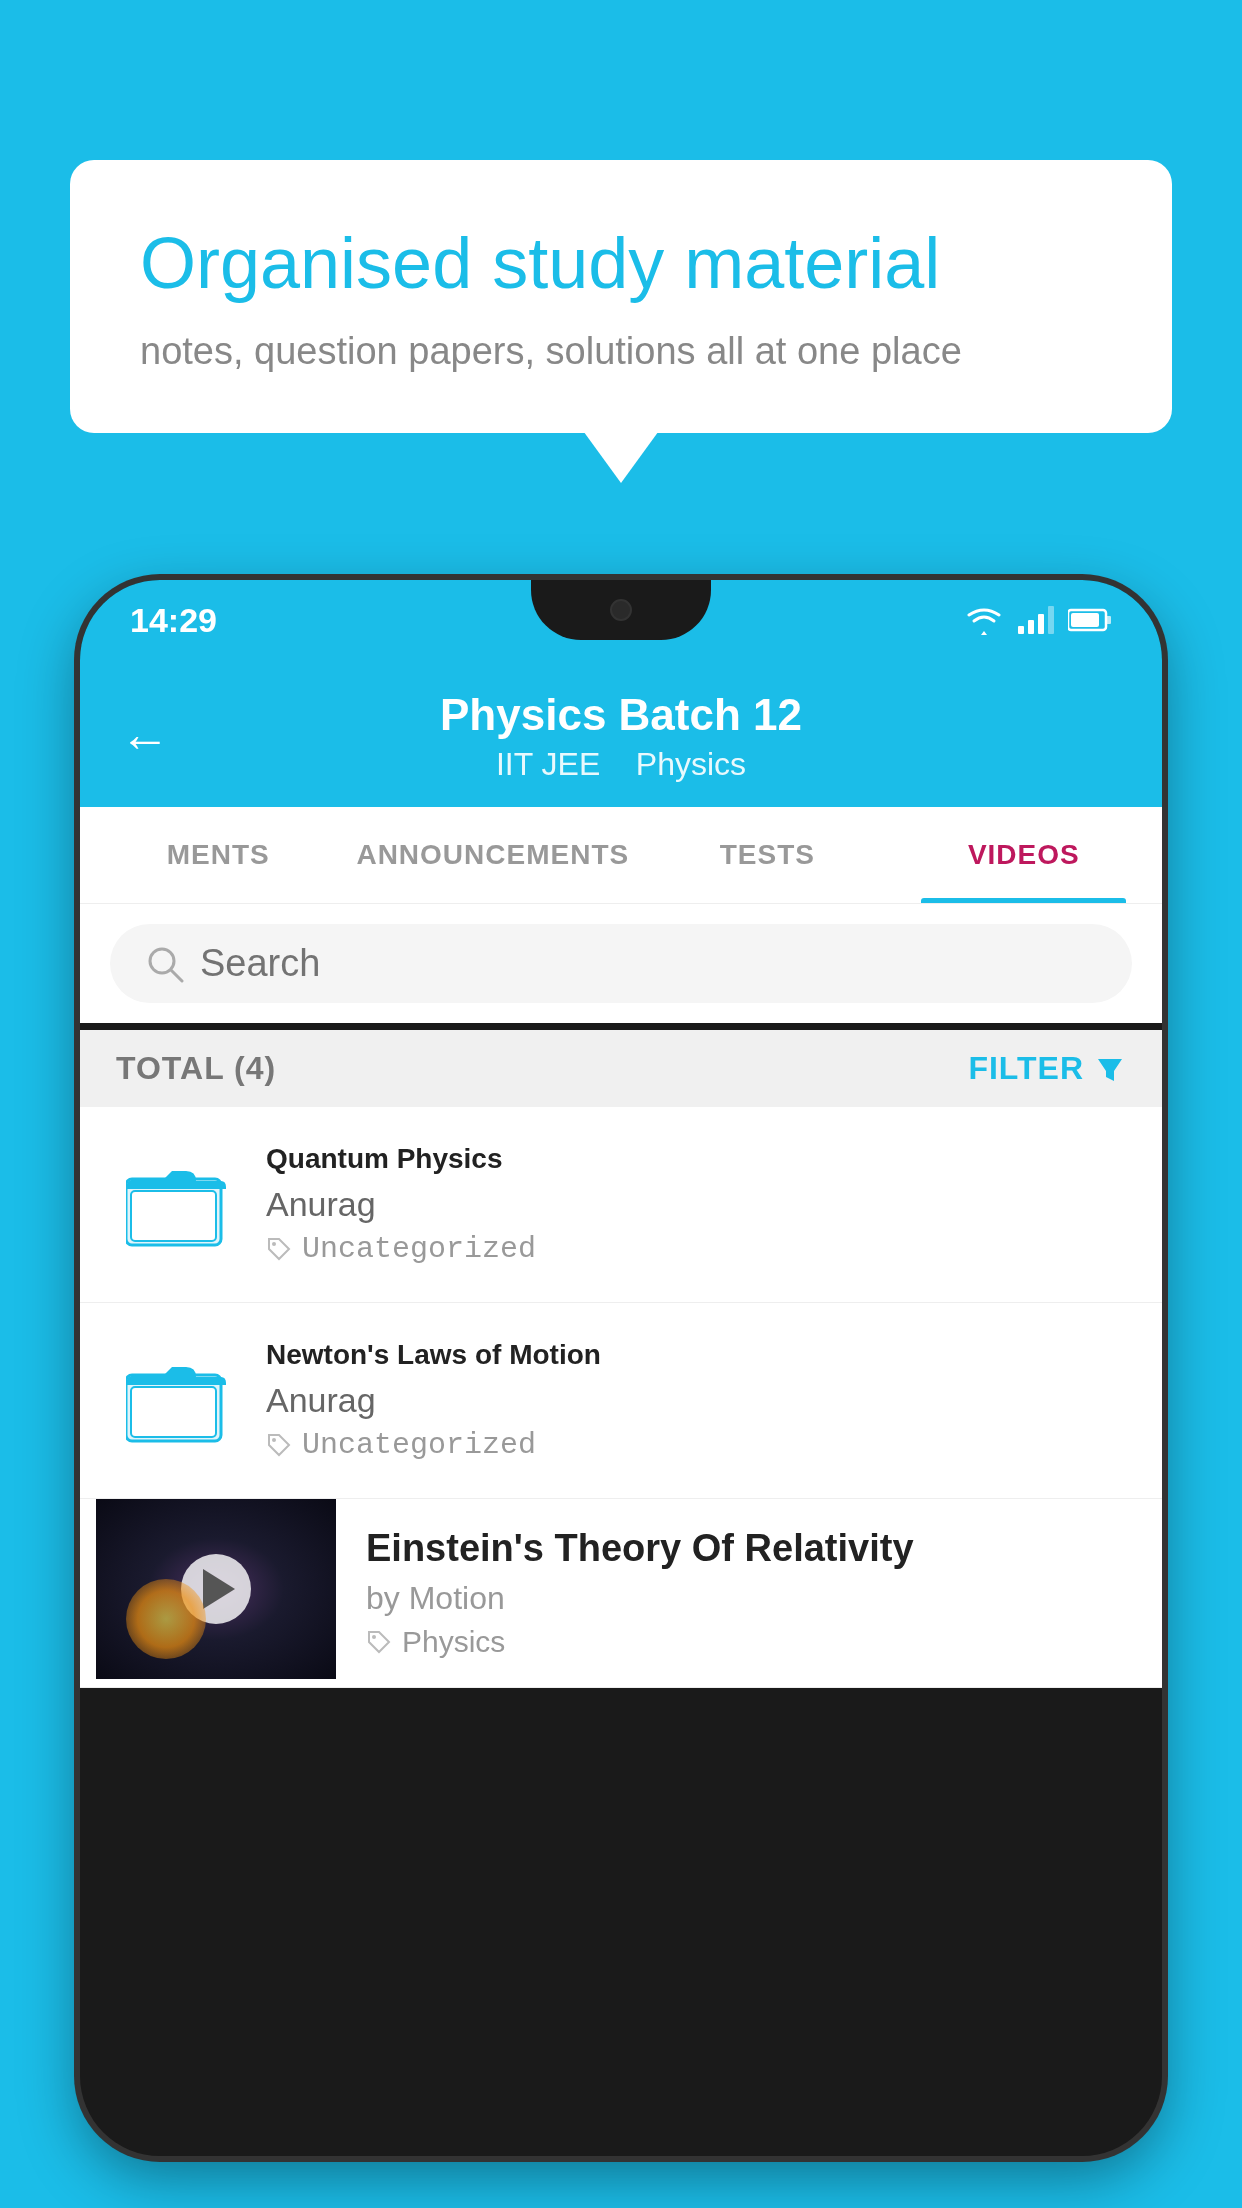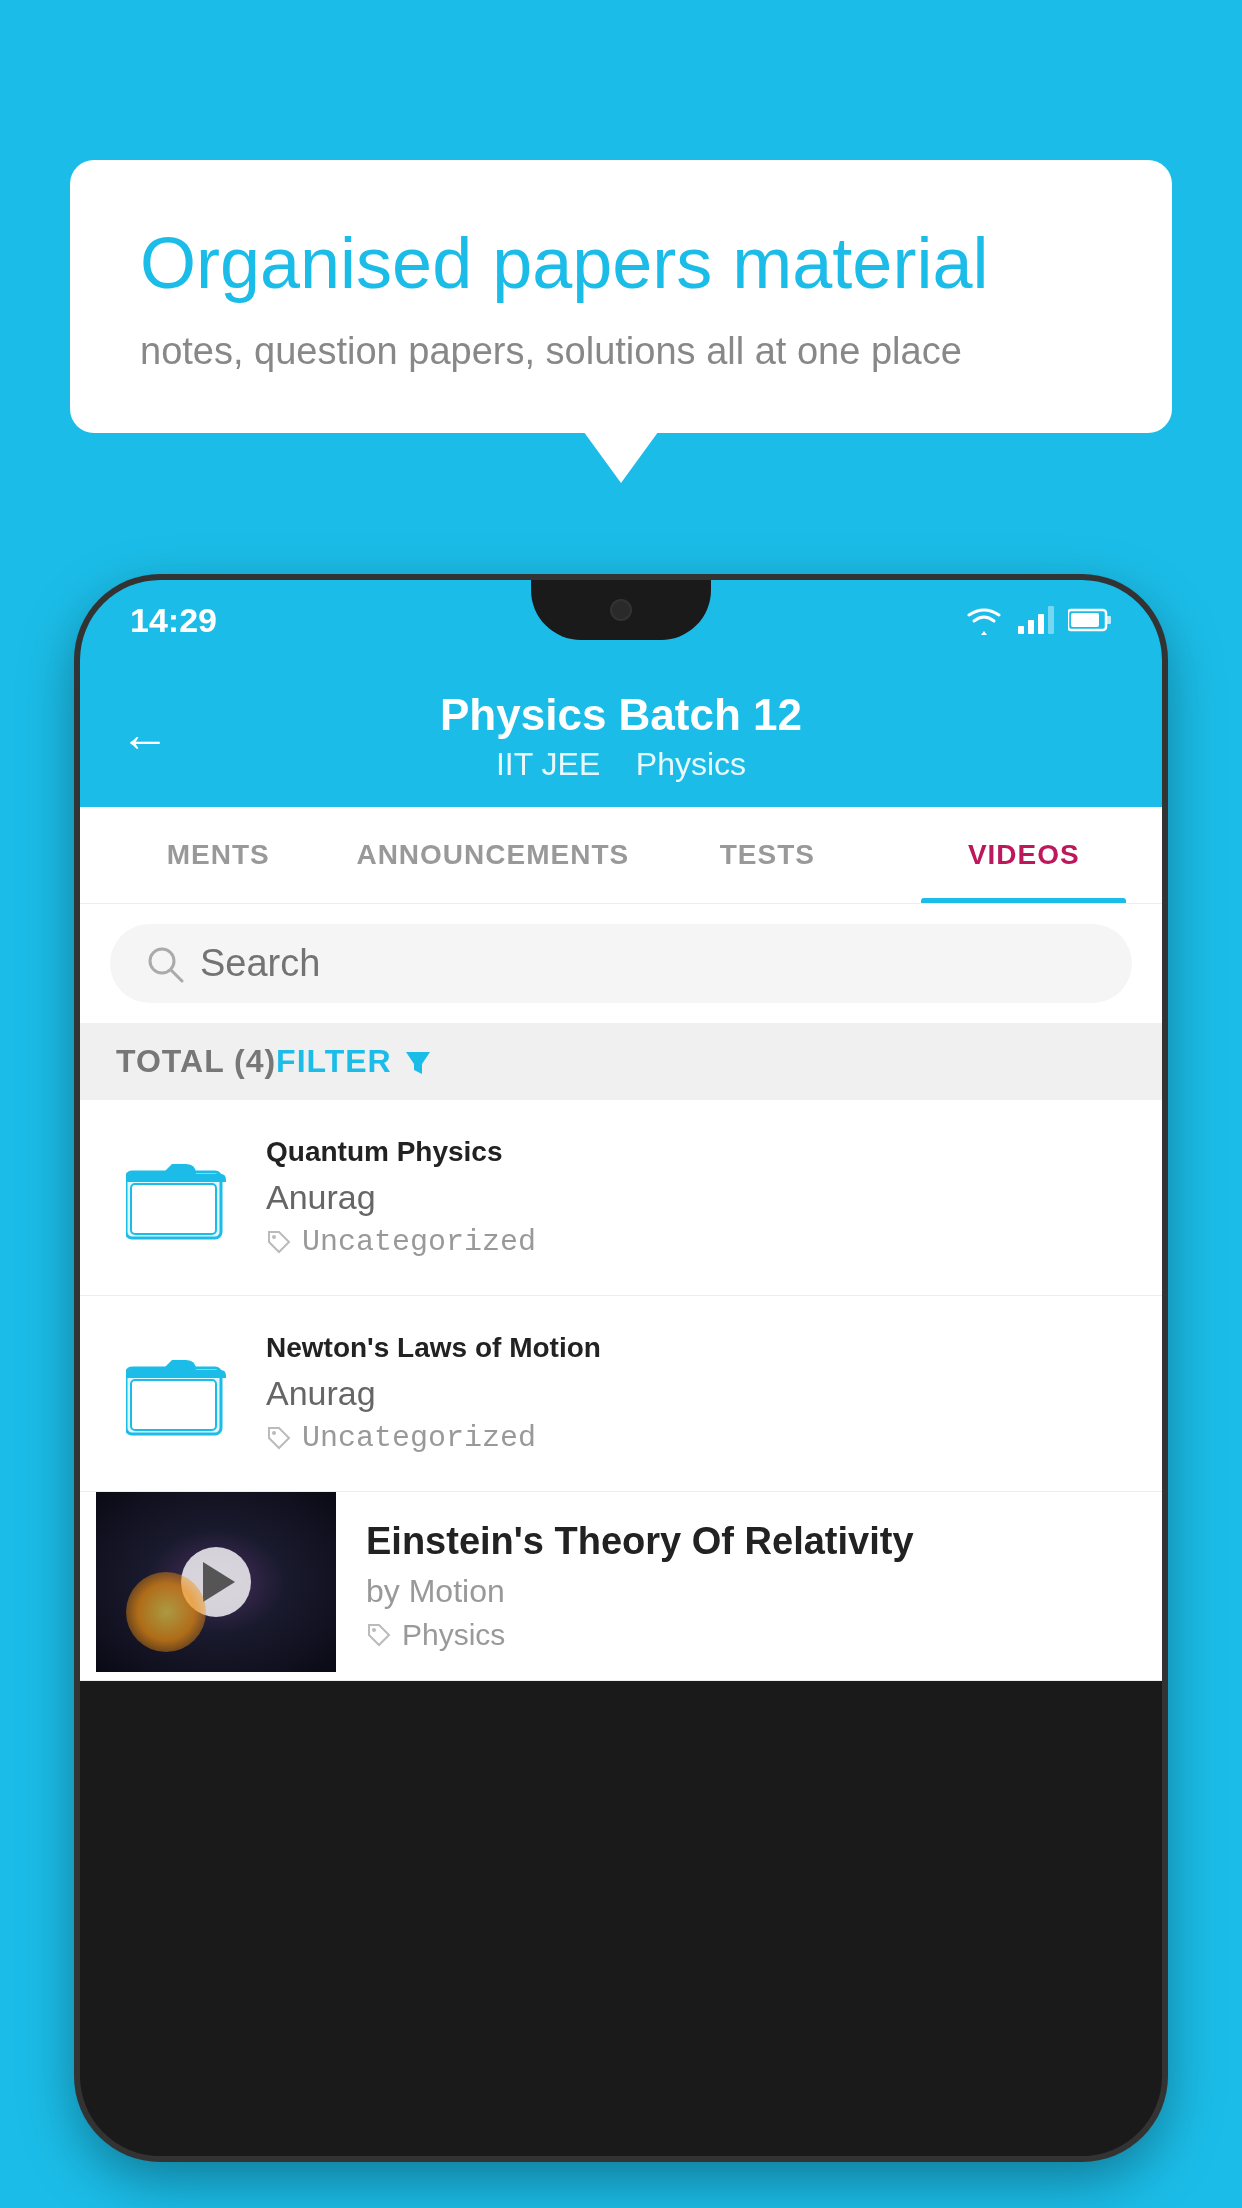--- a/index.html
+++ b/index.html
@@ -215,22 +215,23 @@
     .search-text {
       font-size: 38px;
       color: #737373;
     }
 
     
     .filter-bar {
       background: #f0f0f0;
       display: flex;
       align-items: center;
-      justify-content: flex-start;
+      justify-content: space-between;
       padding: 20px 36px;
+      margin-top: 7px;
     }
 
     .total-label {
       font-size: 32px;
       color: #777;
       font-weight: 600;
       text-transform: uppercase;
       letter-spacing: 1px;
     }
 
@@ -379,21 +380,21 @@
       gap: 10px;
       font-size: 30px;
       color: #999;
     }
   </style>
 </head>
 <body>
 
 <div class="speech-bubble-wrapper">
   <div class="speech-bubble">
-    <div class="bubble-title">Organised papers material</div>
+    <div class="bubble-title">Organised study material</div>
     <div class="bubble-subtitle">notes, question papers, solutions all at one place</div>
   </div>
 </div>
 
 <div class="phone-wrapper">
   <div class="phone-frame">
 
     <div class="notch">
       <div class="camera-dot"></div>
     </div>

